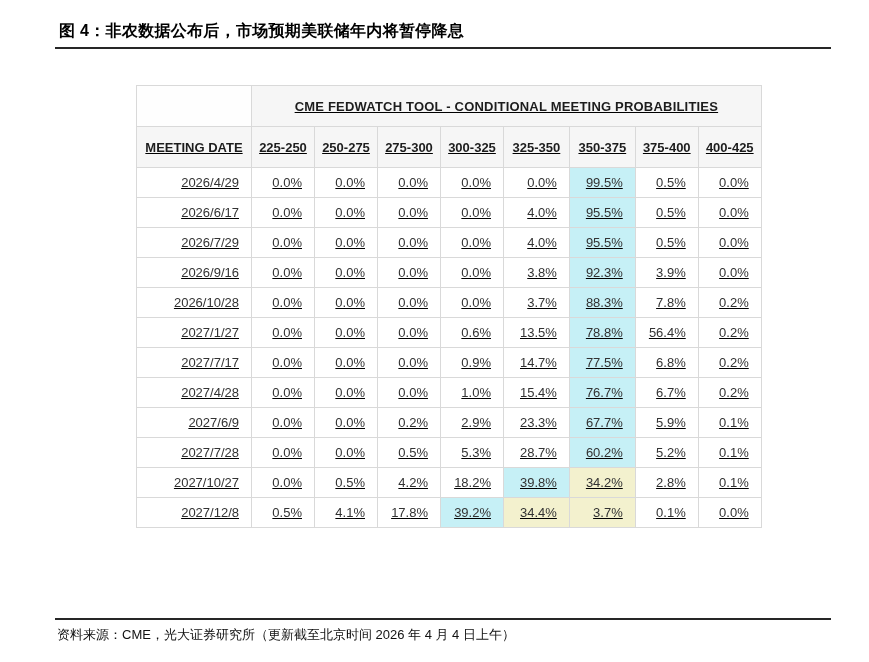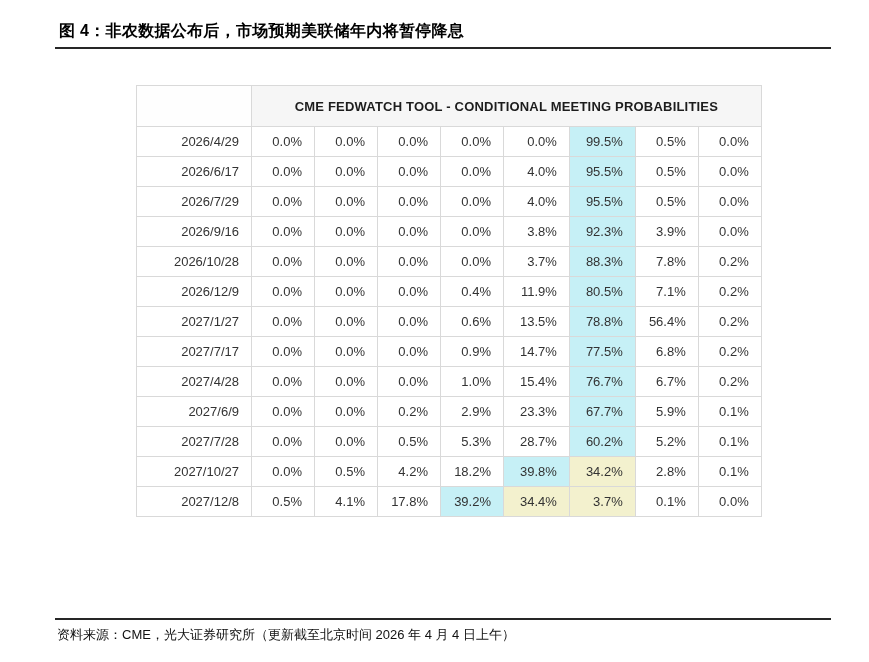--- a/index.html
+++ b/index.html
@@ -33,20 +33,21 @@
     background: var(--rule, #262626);
   }
   .table-wrap {
     position: absolute;
     left: 136px;
     top: 85px;
   }
   table {
     border-collapse: collapse;
     table-layout: fixed;
+    text-decoration: underline;
   }
   col.date-col { width: 115px; }
   col.num-col  { width: 63px; }
   th, td {
     border: 1px solid var(--border, #d9d9d9);
     box-sizing: border-box;
     overflow: hidden;
     white-space: nowrap;
   }
   .tbl-title {
@@ -115,20 +116,31 @@
       <col class="num-col">
         <col class="num-col">
         <col class="num-col">
         <col class="num-col">
     </colgroup>
     <thead>
       <tr>
         <th class="corner"></th>
         <th class="tbl-title" colspan="8">CME FEDWATCH TOOL - CONDITIONAL MEETING PROBABILITIES</th>
       </tr>
+      <tr>
+        <th class="col-head">MEETING DATE</th>
+        <th class="col-head">225-250</th>
+        <th class="col-head">250-275</th>
+        <th class="col-head">275-300</th>
+        <th class="col-head">300-325</th>
+        <th class="col-head">325-350</th>
+        <th class="col-head">350-375</th>
+        <th class="col-head">375-400</th>
+        <th class="col-head">400-425</th>
+      </tr>
     </thead>
     <tbody>
         <tr>
           <td>2026/4/29</td>
           <td>0.0%</td>
           <td>0.0%</td>
           <td>0.0%</td>
           <td>0.0%</td>
           <td>0.0%</td>
           <td class="cyan">99.5%</td>
@@ -170,31 +182,20 @@
         </tr>
         <tr>
           <td>2026/10/28</td>
           <td>0.0%</td>
           <td>0.0%</td>
           <td>0.0%</td>
           <td>0.0%</td>
           <td>3.7%</td>
           <td class="cyan">88.3%</td>
           <td>7.8%</td>
-          <td>0.2%</td>
-        </tr>
-        <tr>
-          <td>2026/12/9</td>
-          <td>0.0%</td>
-          <td>0.0%</td>
-          <td>0.0%</td>
-          <td>0.4%</td>
-          <td>11.9%</td>
-          <td class="cyan">80.5%</td>
-          <td>7.1%</td>
           <td>0.2%</td>
         </tr>
         <tr>
           <td>2027/1/27</td>
           <td>0.0%</td>
           <td>0.0%</td>
           <td>0.0%</td>
           <td>0.6%</td>
           <td>13.5%</td>
           <td class="cyan">78.8%</td>

